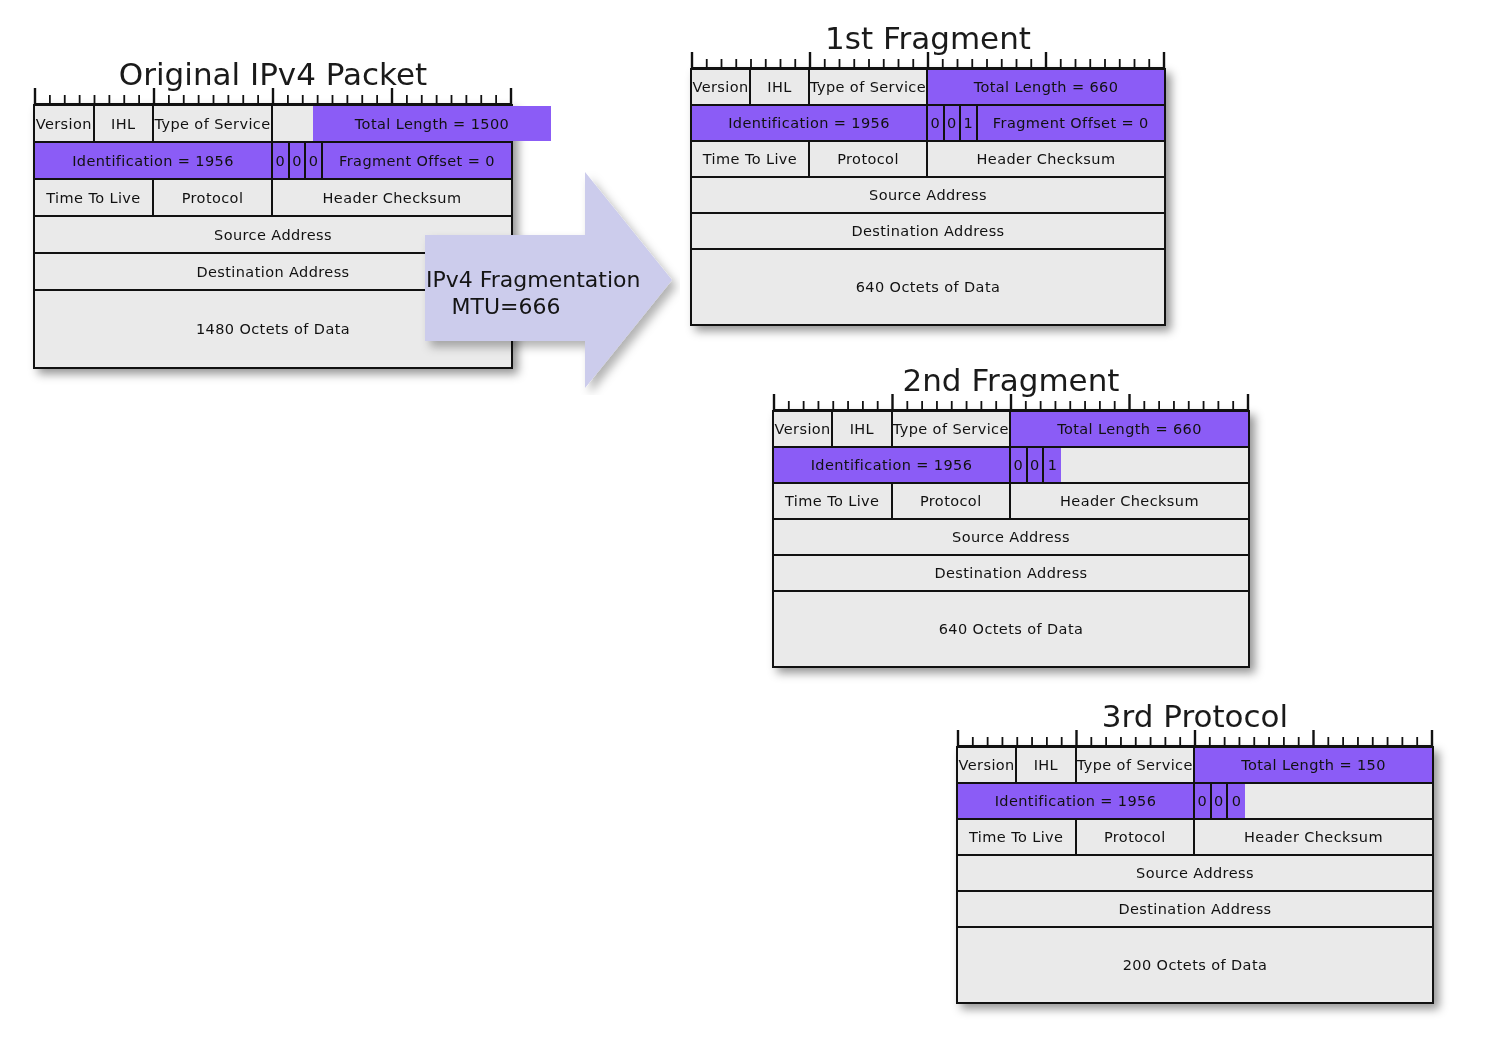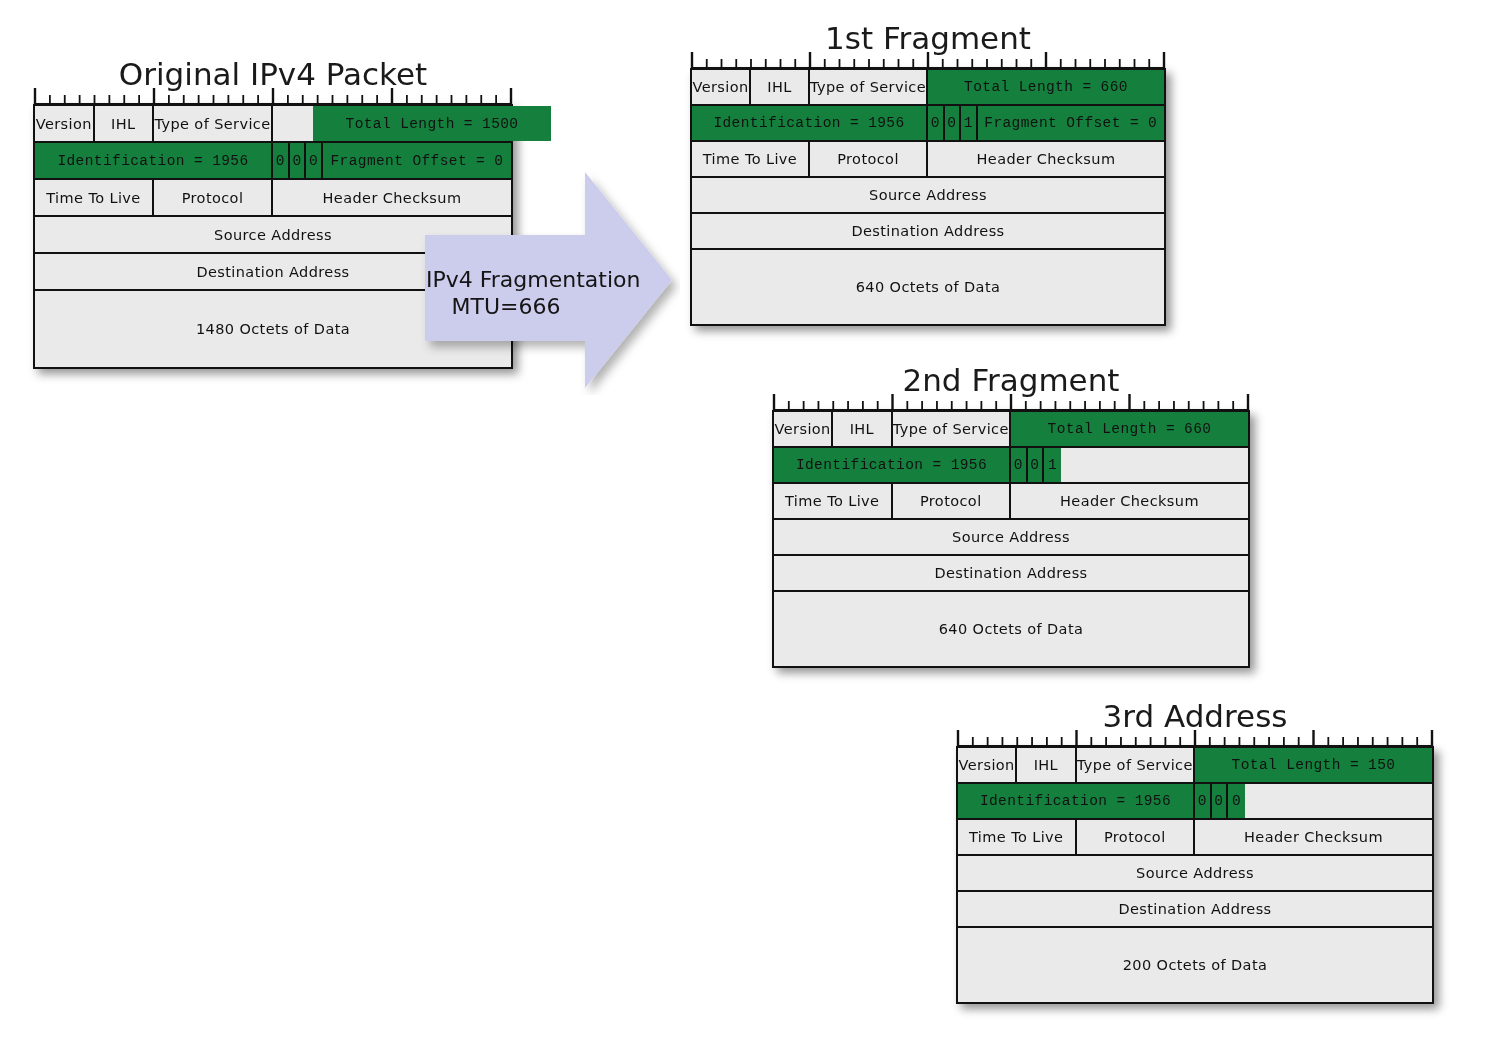--- a/index.html
+++ b/index.html
@@ -47,21 +47,21 @@
     border-right:2px solid #111;
     height:100%;
     font-size:14.5px;
     color:#111;
     letter-spacing:0.4px;
     white-space:nowrap;
     overflow:hidden;
   }
   .cell:last-child{ border-right:none; }
   .gray{ background:#eaeaea; }
-  .white{ background:#15803d;font-family:Liberation Mono, monospace; }
+  .white{ background:#8b5cf6; }
 
   
   .arrow-wrap{ position:absolute; }
   .arrow-label{
     position:absolute;
     text-align:center;
     font-size:22px;
     color:#151515;
     line-height:1.22;
     white-space:nowrap;
@@ -277,21 +277,21 @@
       <div class="row" style="height: 36px;">
         <div class="cell gray" style="flex: 0 0 100%; max-width: 100%;">Destination Address</div>
       </div>
       <div class="row" style="height: 74px;">
         <div class="cell gray" style="flex: 0 0 100%; max-width: 100%;">640 Octets of Data</div>
       </div>
     </div>
   </div>
 
 <div id="packet-fragment-3" class="pkt" style="left:956px; top:698px; width:478px;">
-    <div class="pkt-title" style="top: 0px; width: 478px;">3rd Address</div>
+    <div class="pkt-title" style="top: 0px; width: 478px;">3rd Protocol</div>
     <div class="ruler" style="top: 30px; left: 0px; width: 478px;">
       <svg width="478" height="20">
         <line x1="2" y1="18" x2="476" y2="18" stroke="#111" stroke-width="2"></line>
         <line x1="2.00" y1="2" x2="2.00" y2="18" stroke="#111" stroke-width="2.4"></line>
         <line x1="16.81" y1="9" x2="16.81" y2="18" stroke="#111" stroke-width="1.8"></line>
         <line x1="31.63" y1="9" x2="31.63" y2="18" stroke="#111" stroke-width="1.8"></line>
         <line x1="46.44" y1="9" x2="46.44" y2="18" stroke="#111" stroke-width="1.8"></line>
         <line x1="61.25" y1="9" x2="61.25" y2="18" stroke="#111" stroke-width="1.8"></line>
         <line x1="76.06" y1="9" x2="76.06" y2="18" stroke="#111" stroke-width="1.8"></line>
         <line x1="90.88" y1="9" x2="90.88" y2="18" stroke="#111" stroke-width="1.8"></line>

